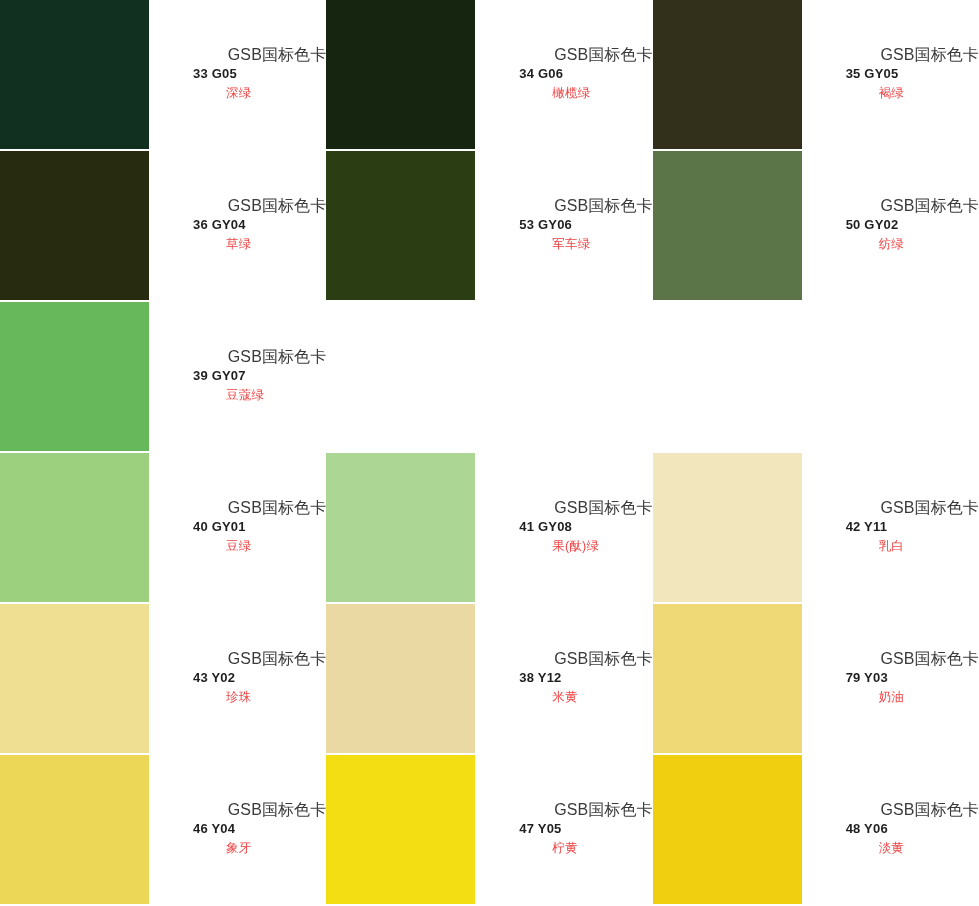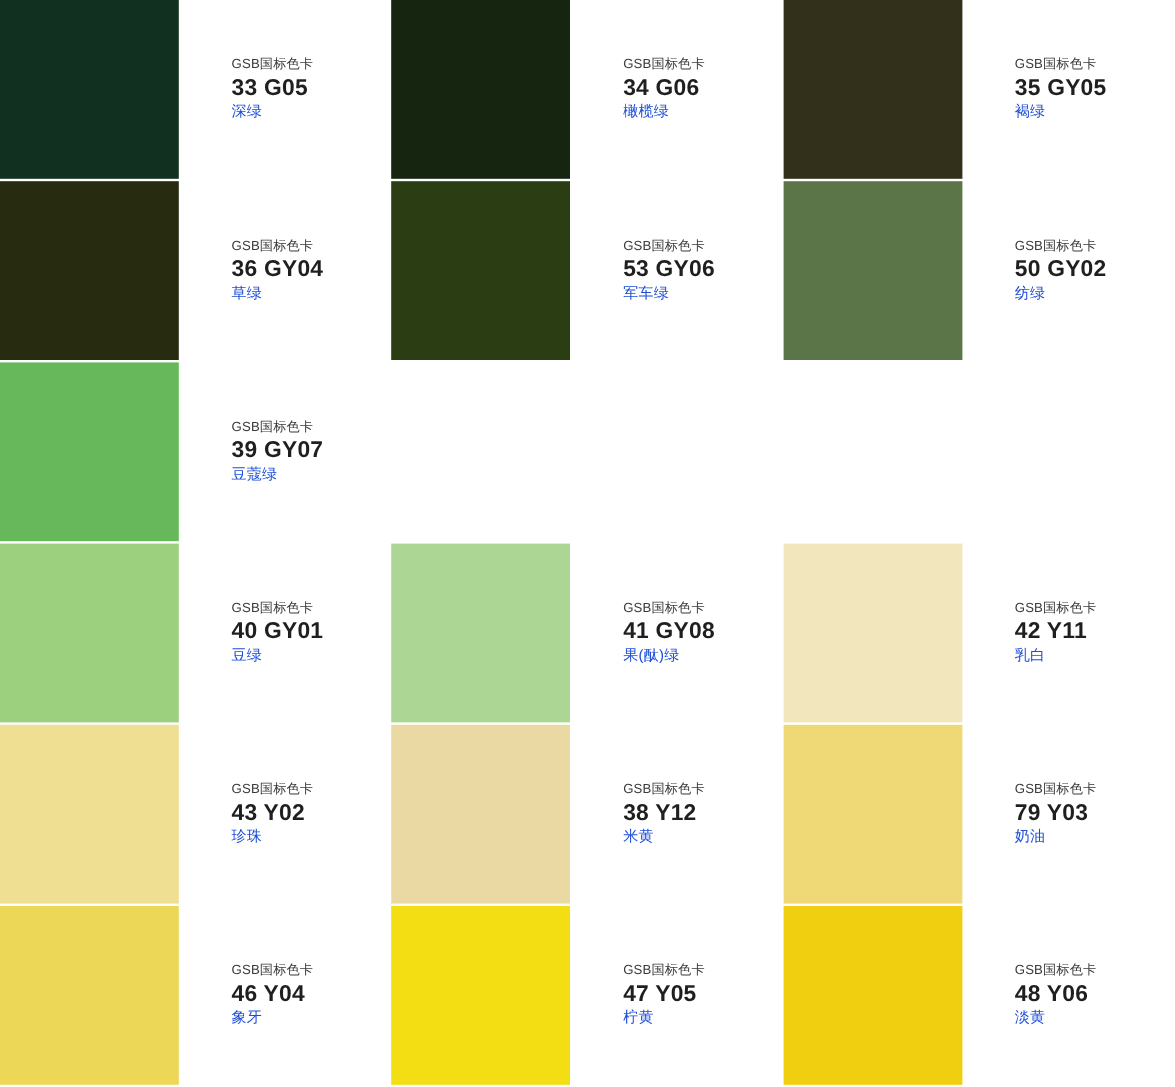--- a/index.html
+++ b/index.html
@@ -47,40 +47,42 @@
     padding-top: 45px;
     box-sizing: border-box;
     display: flex;
     flex-direction: column;
     justify-content: flex-start;
   }
   .swatch-info.hidden-info {
     visibility: hidden;
   }
   .brand-line {
-    font-size: 11px;
+    font-size: 16px;
     line-height: 19px;
     color: #3a3a3a;
     letter-spacing: 0.1px;
     white-space: nowrap;
+    text-align: right;
   }
   .code-line {
-    font-size: 19px;
+    font-size: 13px;
     line-height: 20px;
     font-weight: bold;
     color: #1f1f1f;
     letter-spacing: 0.2px;
     white-space: nowrap;
   }
   .name-line {
     font-size: 12.5px;
     line-height: 19px;
-    color: #1d4ed8;
+    color: #ef4444;
     letter-spacing: 0.2px;
     white-space: nowrap;
+    margin-left: 33px;
   }
 </style>
 </head>
 <body>
 
 <div class="swatch-grid" id="swatch-grid">
     <div class="swatch-cell">
       <div class="swatch-chip" style="background: rgb(18, 48, 31);"></div>
       <div class="swatch-info">
         <div class="brand-line">GSB国标色卡</div>

